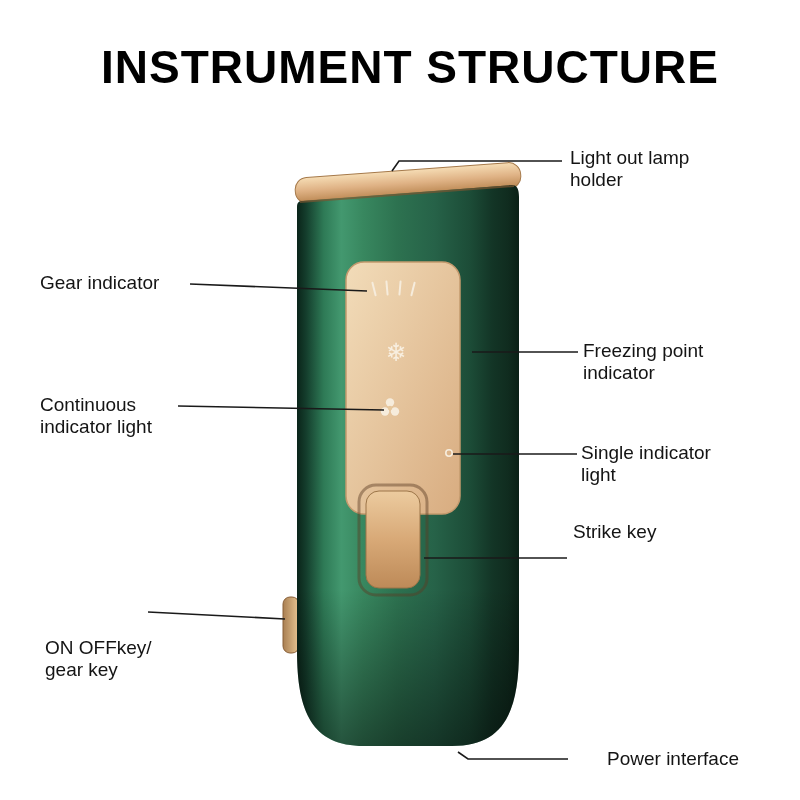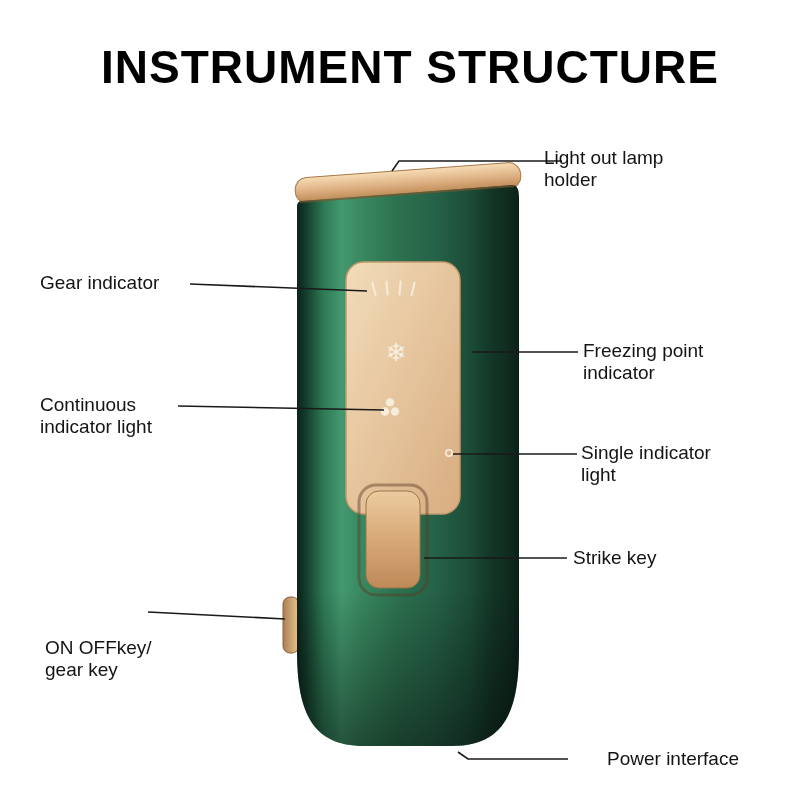--- a/index.html
+++ b/index.html
@@ -35,26 +35,26 @@
     top: 0;
     width: 800px;
     height: 800px;
   }
   .callout-label {
     position: absolute;
     font-size: 19px;
     line-height: 22px;
     color: #141414;
   }
-  .lbl-light-out   { left: 544px; top: 147px; width: 128px; }
+  .lbl-light-out   { left: 570px; top: 147px; width: 128px; }
   .lbl-gear        { left: 40px;  top: 272px; width: 170px; }
   .lbl-freezing    { left: 583px; top: 340px; width: 140px; }
   .lbl-continuous  { left: 40px;  top: 394px; width: 150px; }
   .lbl-single      { left: 581px; top: 442px; width: 152px; }
-  .lbl-strike      { left: 573px; top: 547px; width: 160px; }
+  .lbl-strike      { left: 573px; top: 521px; width: 160px; }
   .lbl-onoff       { left: 45px;  top: 598px; width: 112px; margin-top: 39px; }
   .lbl-power       { left: 607px; top: 748px; width: 170px; }
 </style>
 </head>
 <body>
 
 <div class="canvas">
 
   <div class="page-title">INSTRUMENT STRUCTURE</div>
 

